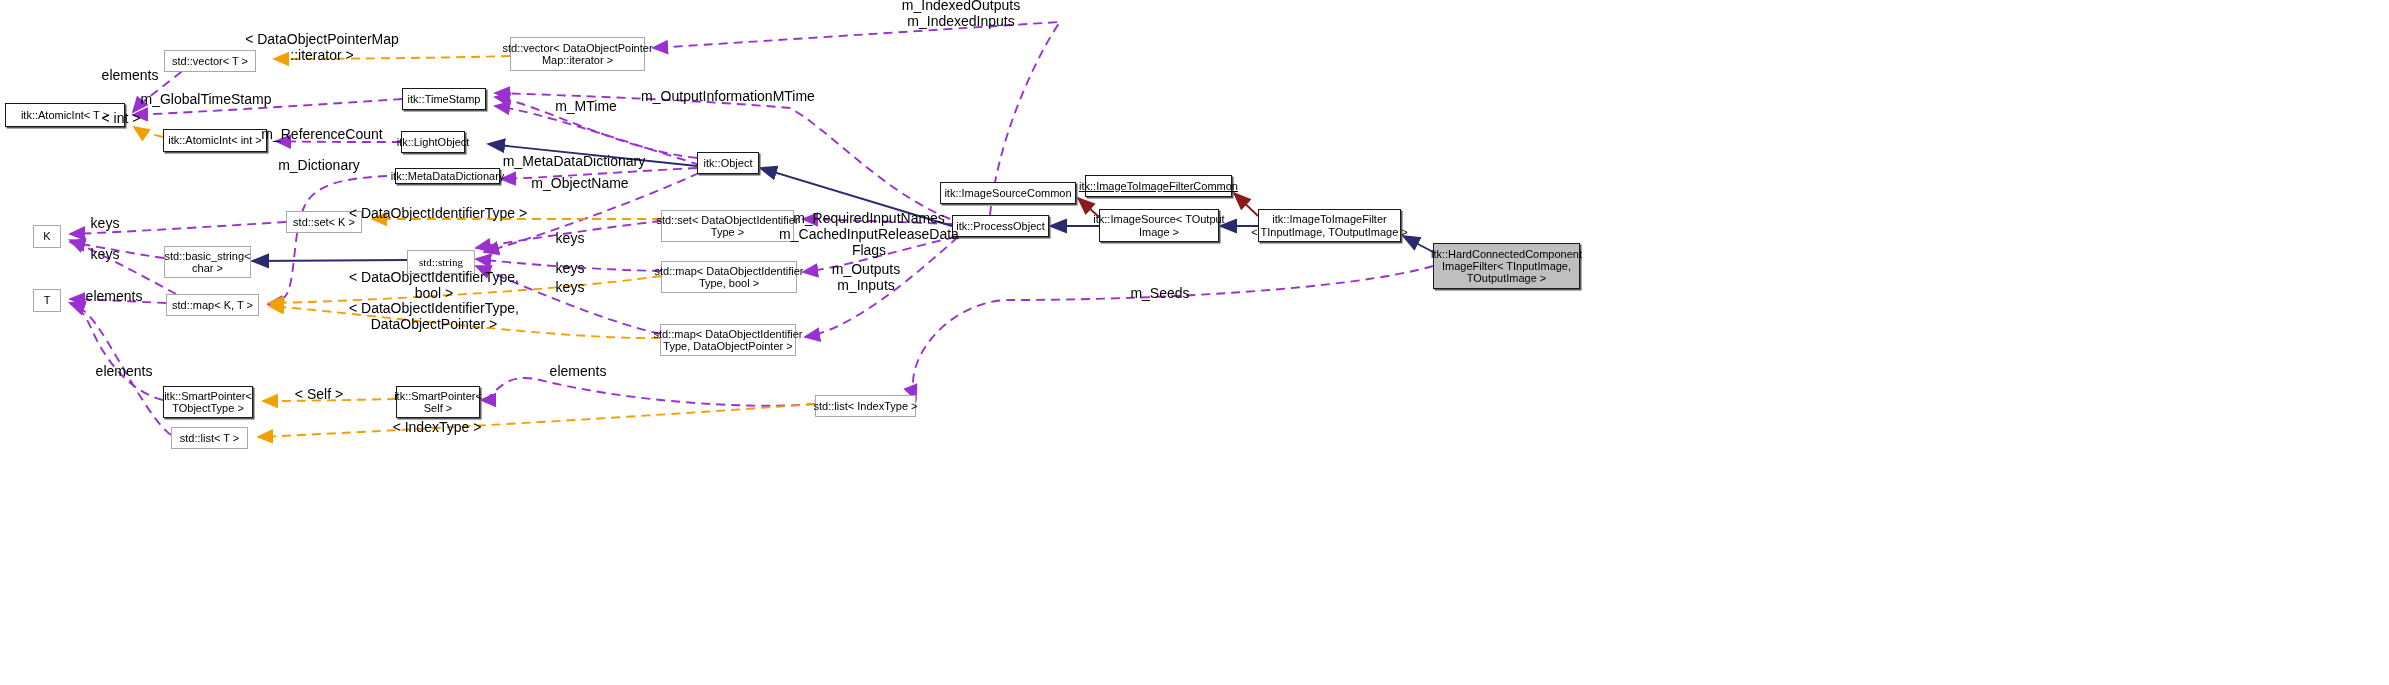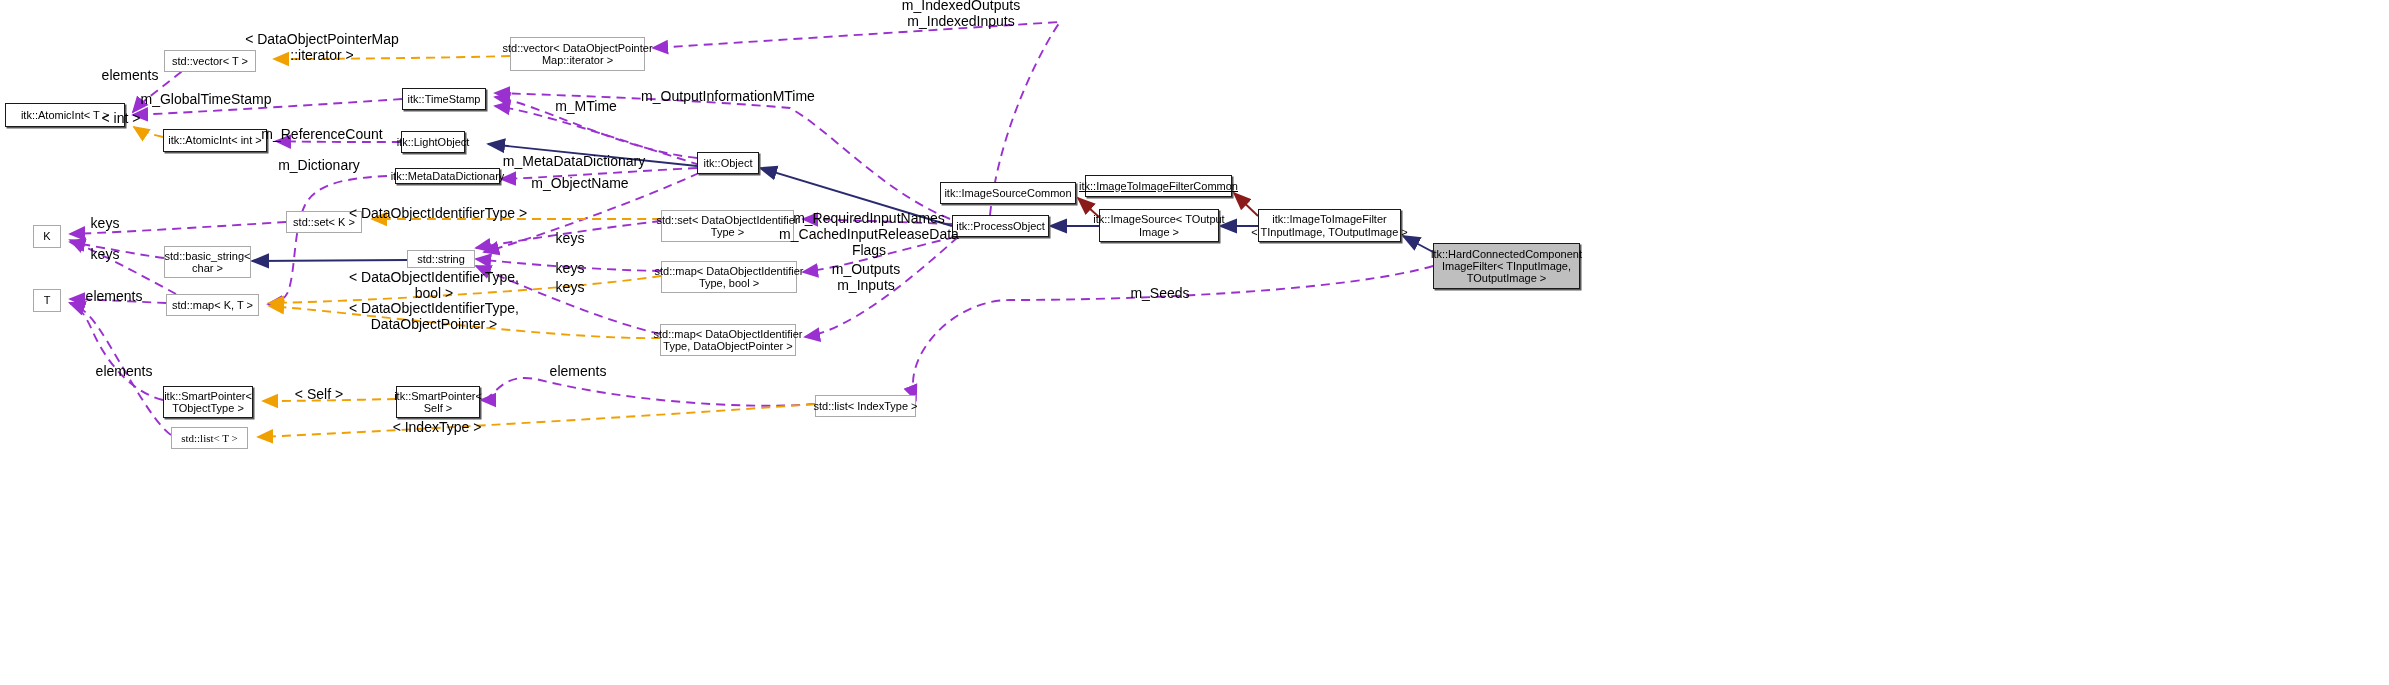--- a/index.html
+++ b/index.html
@@ -164,36 +164,36 @@
 Type &gt;</div>
       <div class="node solid" style="left: 940px; top: 182px; width: 136px; height: 22px;">itk::ImageSourceCommon</div>
       <div class="node solid" style="left: 952px; top: 215px; width: 97px; height: 22px;">itk::ProcessObject</div>
       <div class="node solid" style="left: 1085px; top: 175px; width: 147px; height: 22px; text-decoration: underline;">itk::ImageToImageFilterCommon</div>
       <div class="node solid" style="left: 1099px; top: 209px; width: 120px; height: 33px;">itk::ImageSource&lt; TOutput
 Image &gt;</div>
       <div class="node solid" style="left: 1258px; top: 209px; width: 143px; height: 33px; text-align: center;">itk::ImageToImageFilter
 &lt; TInputImage, TOutputImage &gt;</div>
       <div class="node light" style="left: 164px; top: 246px; width: 87px; height: 32px;">std::basic_string&lt;
 char &gt;</div>
-      <div class="node light" style="left: 407px; top: 250px; width: 68px; height: 18px;">std::string</div>
+      <div class="node light" style="left: 407px; top: 250px; width: 68px; height: 24px; font-family: Liberation Serif, serif;">std::string</div>
       <div class="node focus" style="left: 1433px; top: 243px; width: 147px; height: 46px;">itk::HardConnectedComponent
 ImageFilter&lt; TInputImage,
 TOutputImage &gt;</div>
       <div class="node light" style="left: 661px; top: 261px; width: 136px; height: 32px;">std::map&lt; DataObjectIdentifier
 Type, bool &gt;</div>
       <div class="node light" style="left: 33px; top: 289px; width: 28px; height: 23px;">T</div>
       <div class="node light" style="left: 166px; top: 294px; width: 93px; height: 22px;">std::map&lt; K, T &gt;</div>
       <div class="node light" style="left: 660px; top: 324px; width: 136px; height: 32px;">std::map&lt; DataObjectIdentifier
 Type, DataObjectPointer &gt;</div>
       <div class="node solid" style="left: 163px; top: 386px; width: 90px; height: 32px;">itk::SmartPointer&lt;
 TObjectType &gt;</div>
       <div class="node solid" style="left: 396px; top: 386px; width: 84px; height: 32px;">itk::SmartPointer&lt;
 Self &gt;</div>
       <div class="node light" style="left: 815px; top: 395px; width: 101px; height: 22px;">std::list&lt; IndexType &gt;</div>
-      <div class="node light" style="left: 171px; top: 427px; width: 77px; height: 22px; font-family: Liberation Serif, serif;">std::list&lt; T &gt;</div>
+      <div class="node light" style="left: 171px; top: 427px; width: 77px; height: 22px;">std::list&lt; T &gt;</div>
     </div>
   <div id="labels-layer">
       <div class="elabel" style="left: 961px; top: 13px;">m_IndexedOutputs
 m_IndexedInputs</div>
       <div class="elabel" style="left: 322px; top: 47px;">&lt; DataObjectPointerMap
 ::iterator &gt;</div>
       <div class="elabel" style="left: 130px; top: 75px;">elements</div>
       <div class="elabel" style="left: 206px; top: 99px;">m_GlobalTimeStamp</div>
       <div class="elabel" style="left: 586px; top: 106px;">m_MTime</div>
       <div class="elabel" style="left: 728px; top: 96px;">m_OutputInformationMTime</div>

